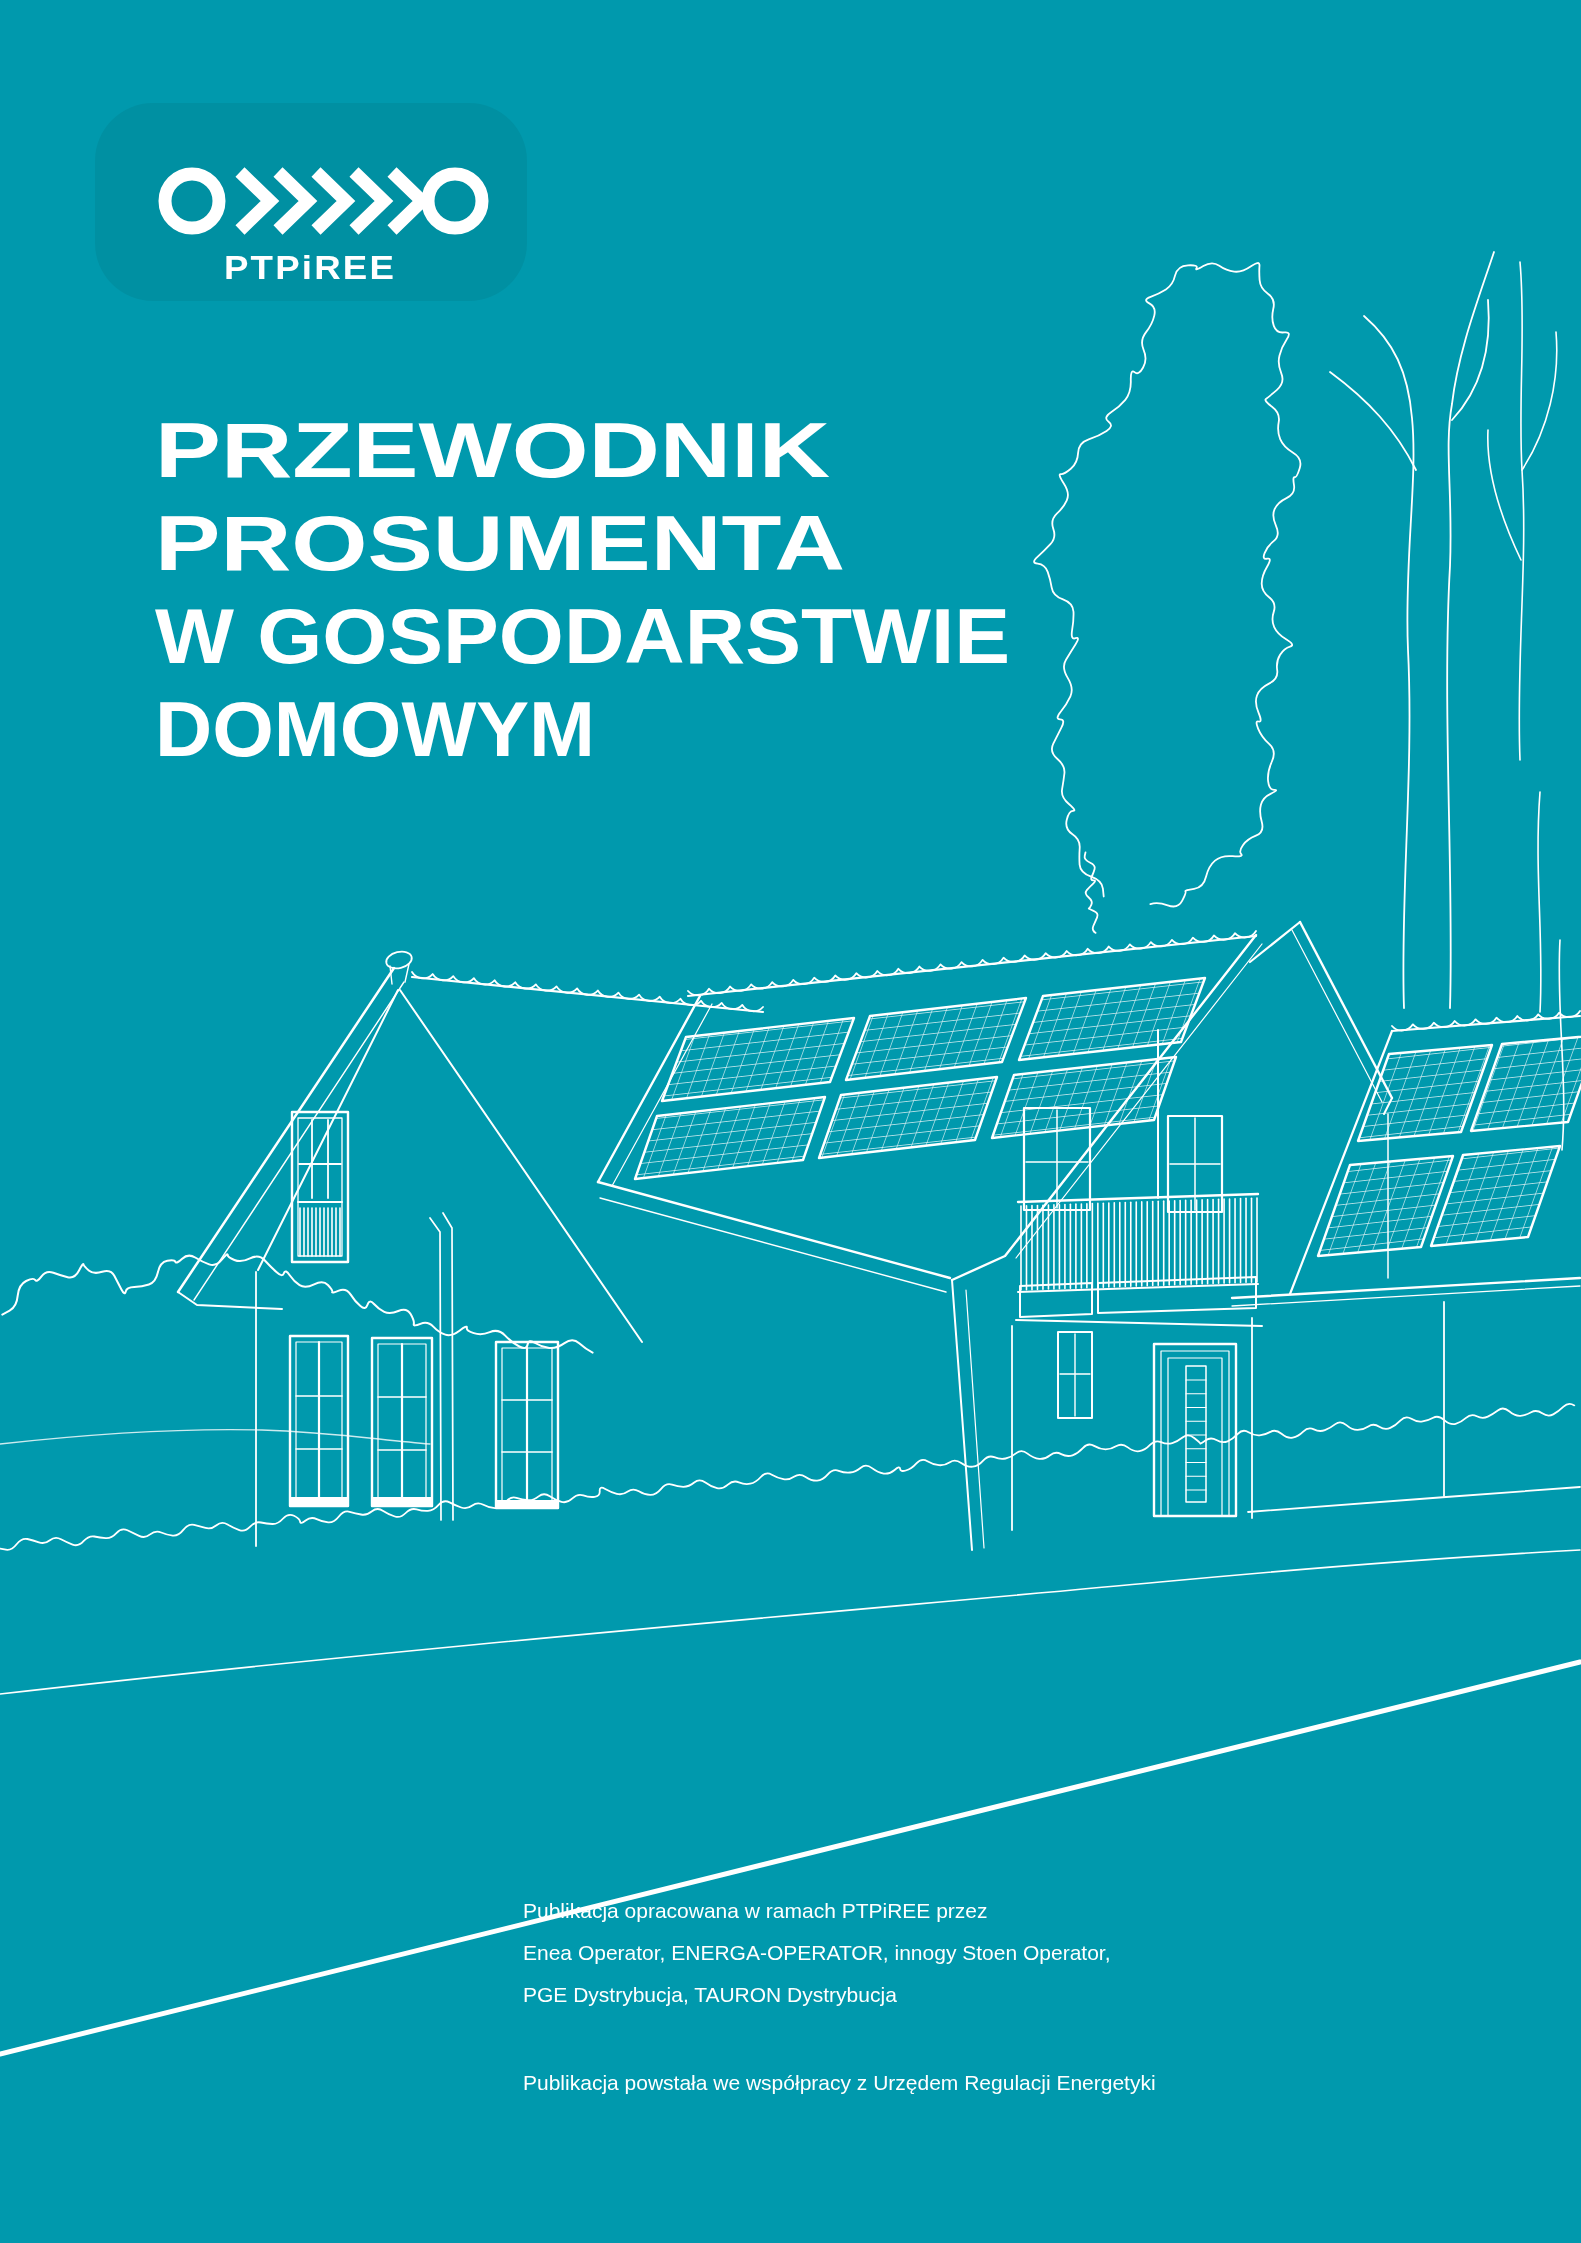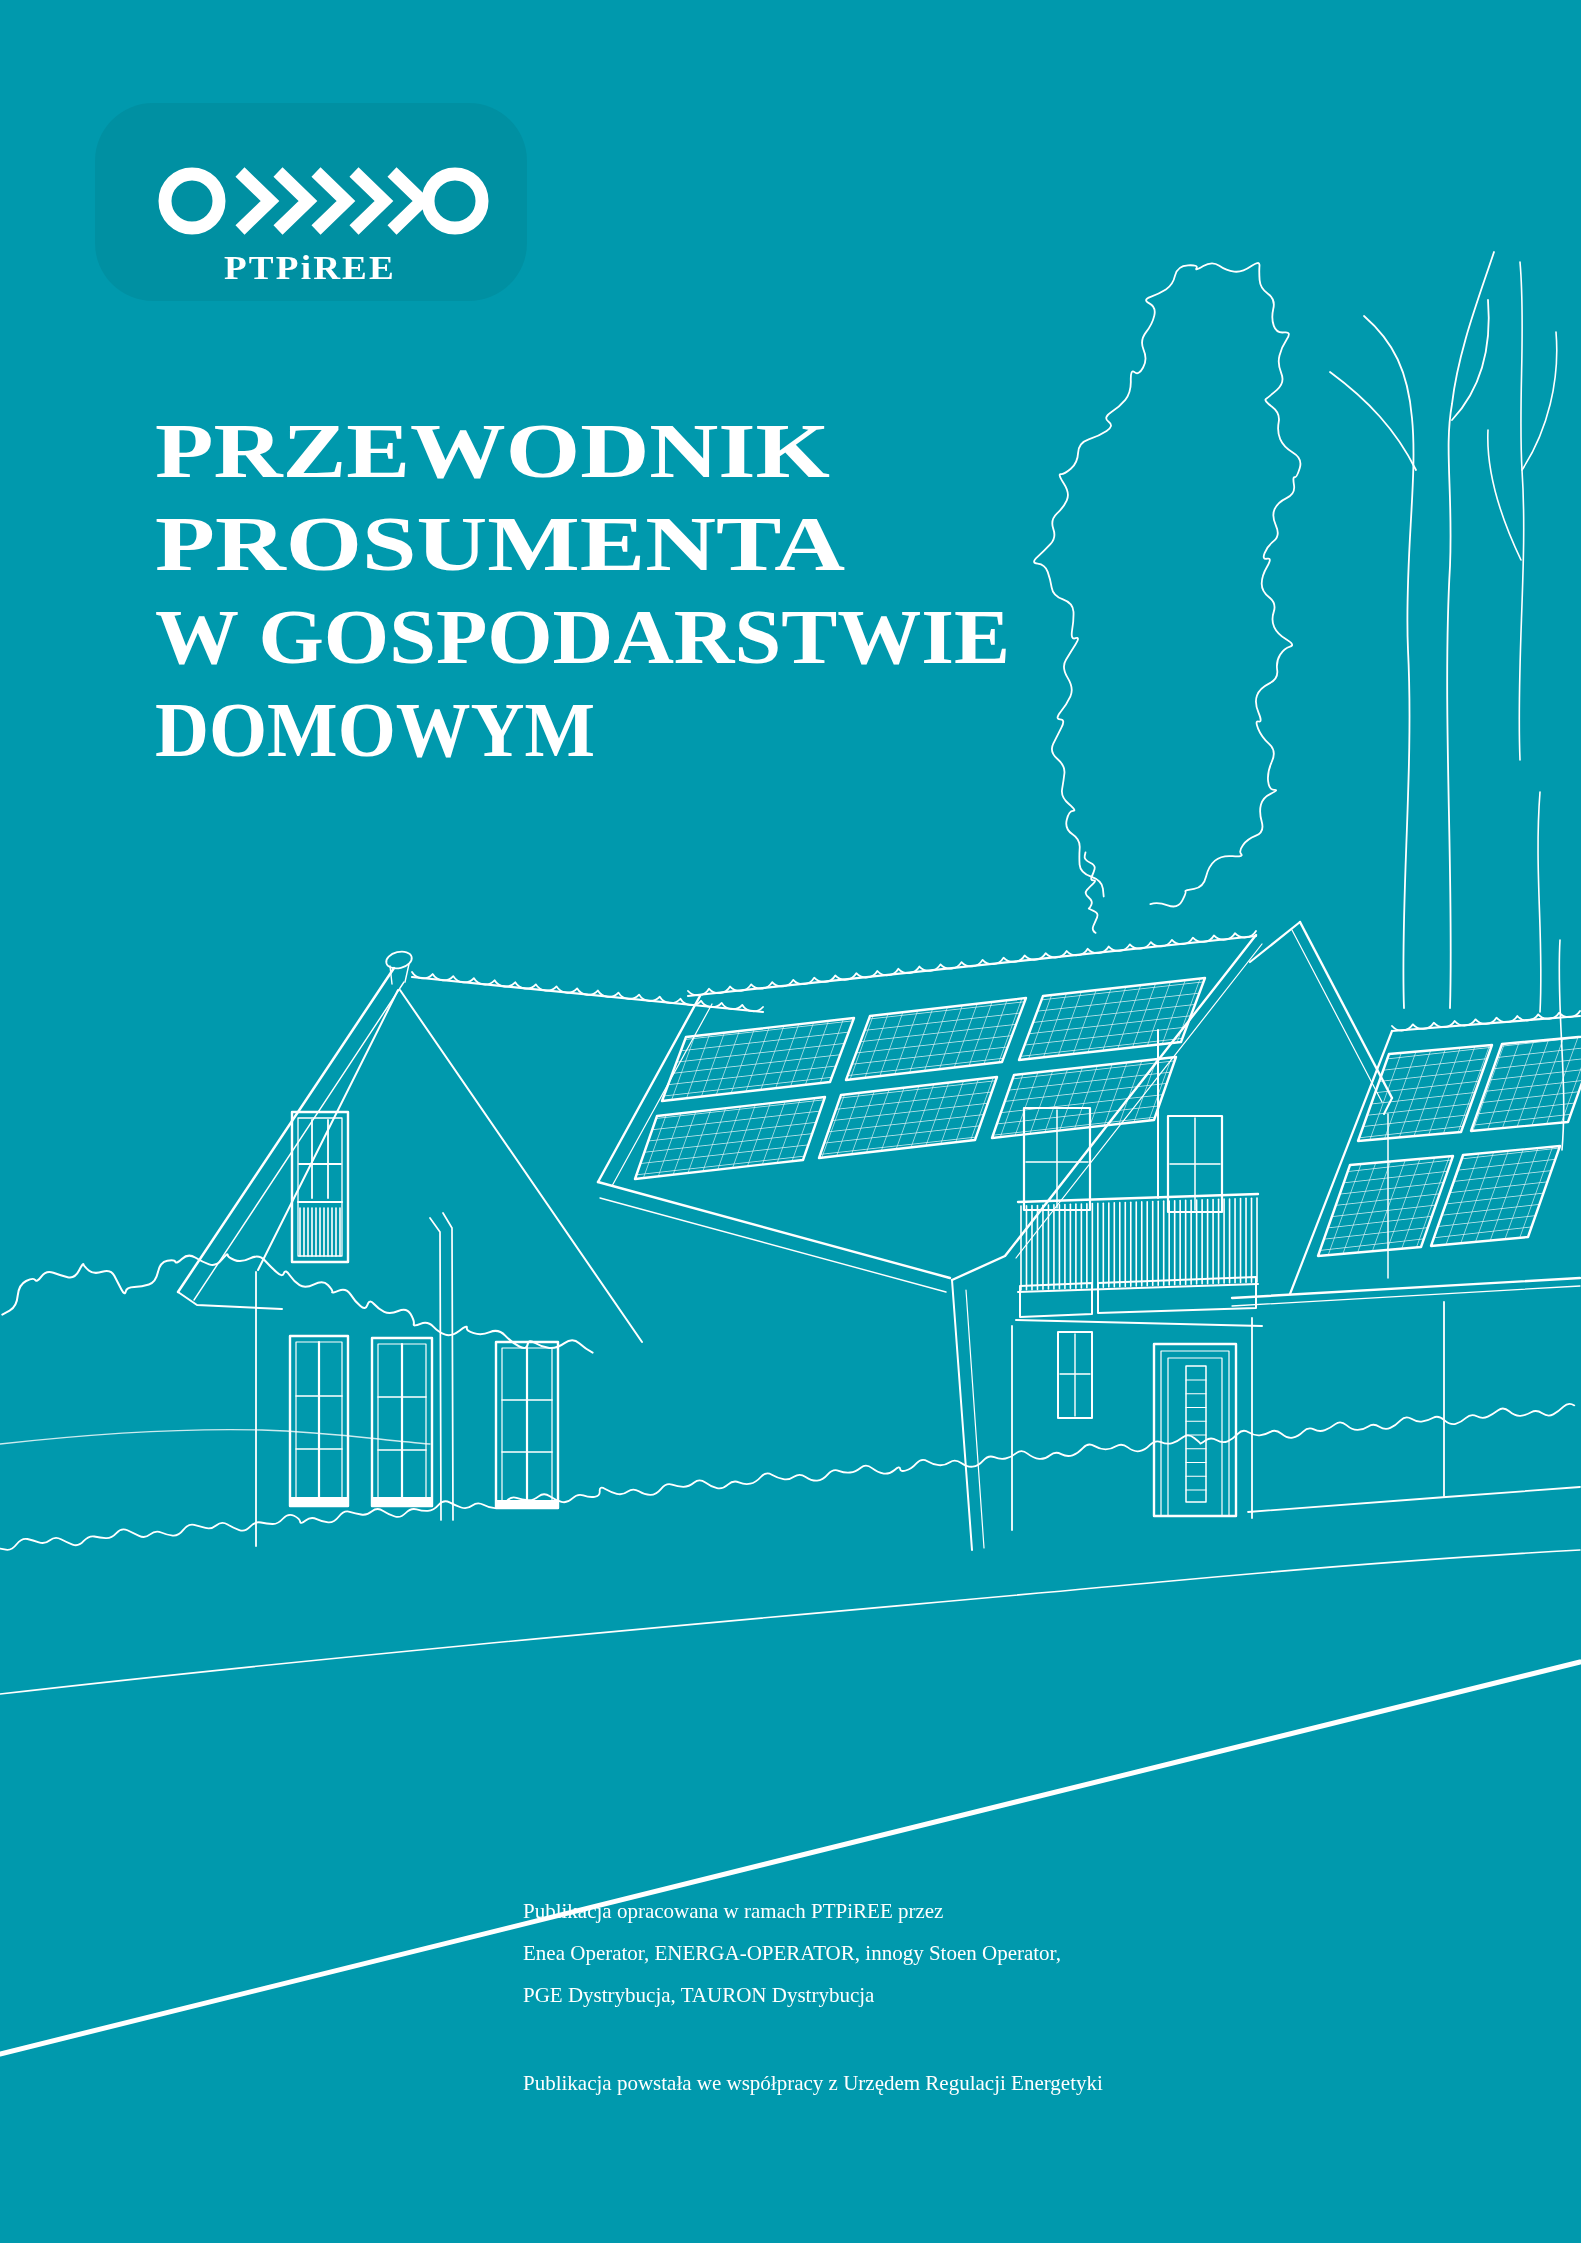--- a/index.html
+++ b/index.html
@@ -1,17 +1,17 @@
 <!DOCTYPE html>
 <html><head>
 <meta charset="utf-8">
 <style>
   html,body{margin:0;padding:0;background:#0099ad;}
   .page{position:relative;width:1581px;height:2243px;overflow:hidden;
-        font-family:Liberation Serif, serif;}
+        font-family:Liberation Sans, sans-serif;}
   svg{display:block;}
   text{fill:#ffffff;}
   .title-line{font-weight:700;font-size:78px;}
   .wordmark{font-weight:700;font-size:34px;letter-spacing:2px;}
   .footer-line{font-size:21px;fill:#ffffff;}
 </style>
 </head>
 <body>
 
 <div class="page">

